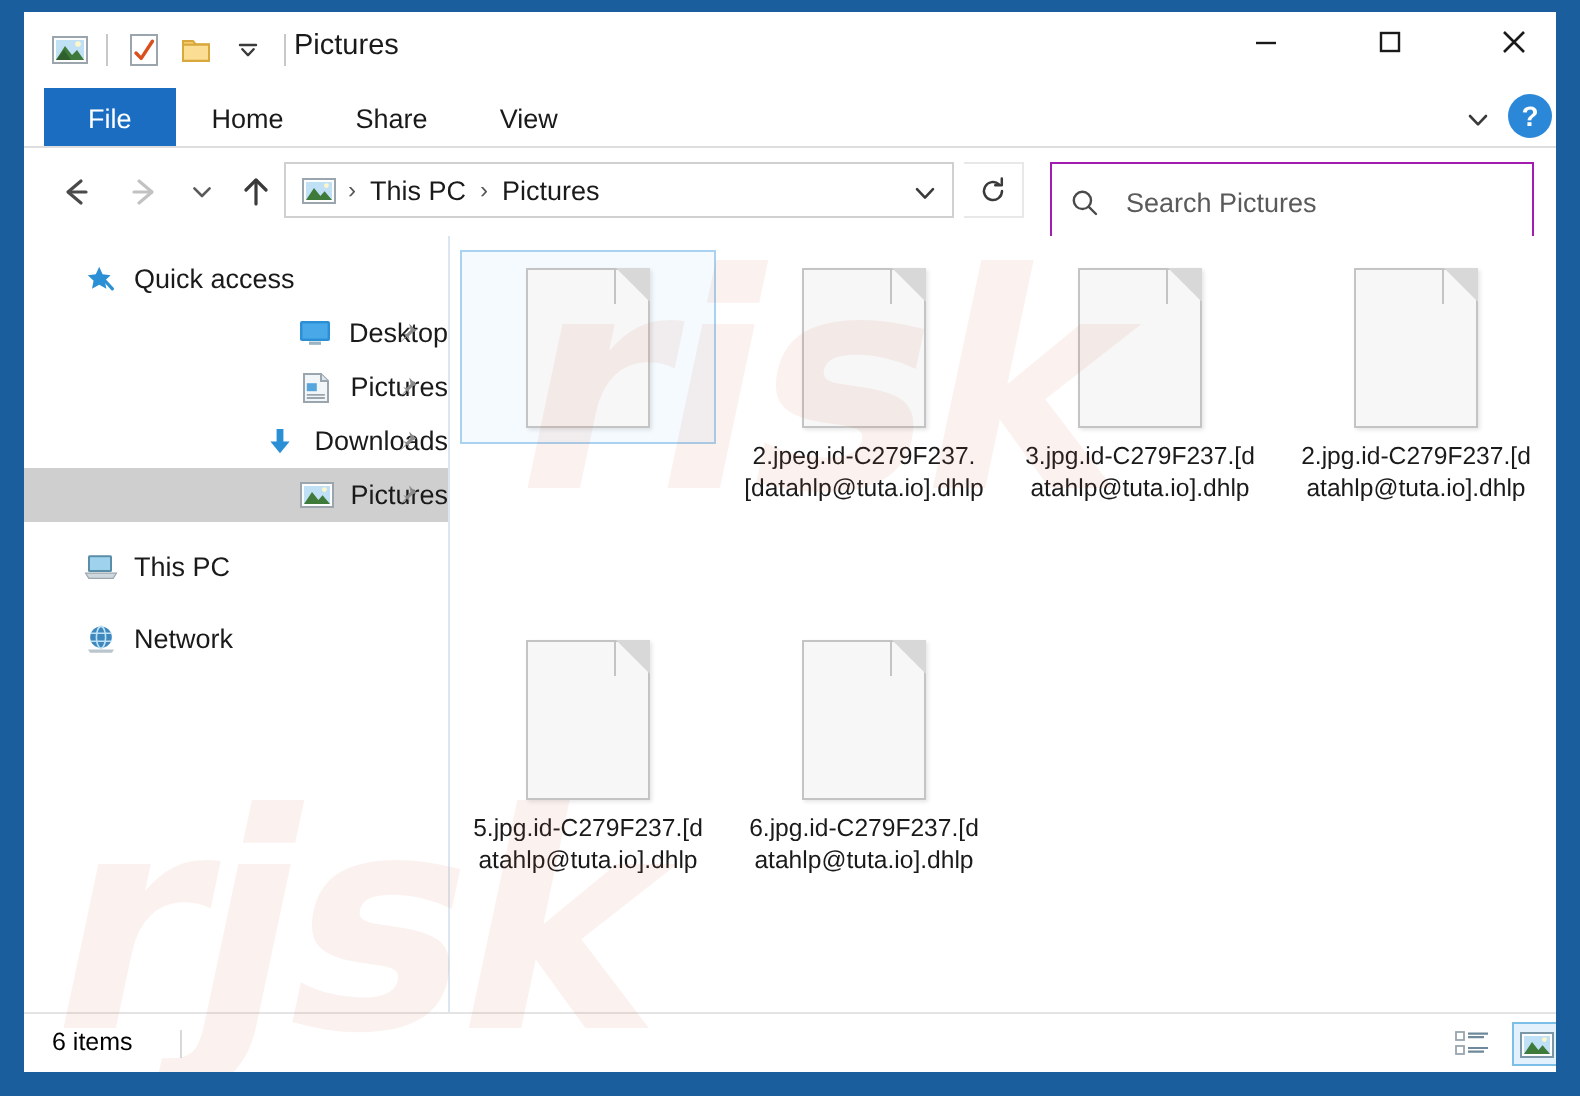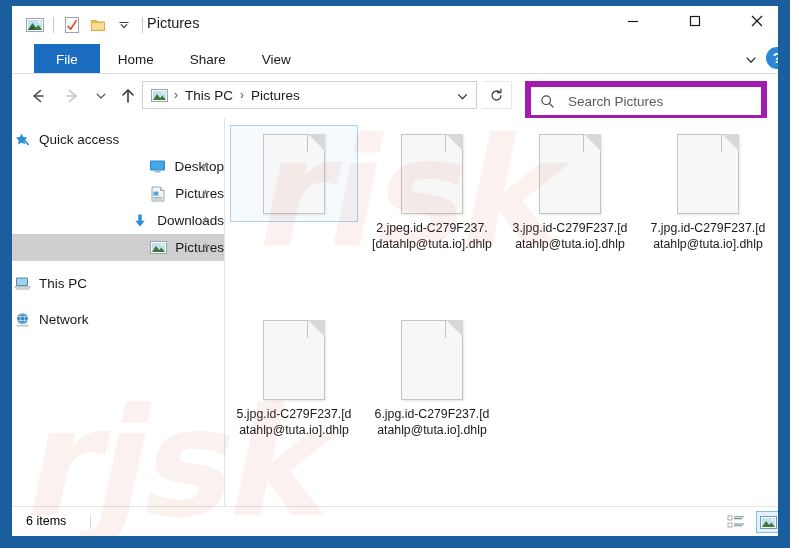--- a/index.html
+++ b/index.html
@@ -93,21 +93,20 @@
   #btn-max { left: 660px; }
   #btn-close { left: 722px; }
 
   
   #ribbon {
     position: absolute;
     left: 0; top: 38px;
     width: 766px; height: 30px;
     background: #ffffff;
     z-index: 10;
-    margin-left: 12px;
   }
   #ribbon .tabs { position: absolute; left: 10px; top: 0; display: flex; }
   .tab {
     height: 30px;
     padding: 0 18px;
     display: flex; align-items: center; justify-content: center;
     font-size: 13.5px;
     color: #1a1a1a;
   }
   .tab.file {
@@ -190,21 +189,21 @@
     border: 1px solid #e8e8e8;
     border-left: none;
     background: #fff;
     display: flex; align-items: center; justify-content: center;
     box-sizing: border-box;
   }
   #searchbox {
     position: absolute;
     left: 513px; top: 5px;
     width: 242px; height: 40px;
-    border: 6px solid #a21caf;
+    border: 1px solid #a21caf;
     background: #ffffff;
     display: flex; align-items: center;
     box-sizing: border-box;
   }
   #search-icon { margin-left: 9px; width: 18px; display:flex; align-items:center;}
   #search-ph {
     margin-left: 10px;
     font-size: 13.5px;
     color: #5a5a5a;
   }
@@ -244,21 +243,21 @@
     margin-right: 7px;
     flex: 0 0 auto;
   }
   .side-pin {
     position: absolute;
     right: 14px; top: 50%;
     transform: translateY(-50%);
     width: 14px; height: 14px;
     display:flex;align-items:center;justify-content:center;
   }
-  .lvl0 { }
+  .lvl0 { padding-left: 28px; }
   .lvl1 { padding-left: 46px; justify-content: flex-end; }
   .gap  { height: 9px; }
 
   
   #filearea {
     position: absolute;
     left: 213px; top: 0;
     width: 553px; height: 388px;
     overflow: hidden;
   }
@@ -625,21 +624,21 @@
         </div>
         <div class="file-label">3.jpg.id-C279F237.[datahlp@tuta.io].dhlp</div>
       </div>
 
       <div class="file-item" style="left:419px; top:7px;">
         <div class="doc-icon">
           <div class="doc-body"></div>
               <div class="doc-fold"></div>
               <div class="doc-fold-edge"></div>
         </div>
-        <div class="file-label">7.jpg.id-C279F237.[datahlp@tuta.io].dhlp</div>
+        <div class="file-label">2.jpg.id-C279F237.[datahlp@tuta.io].dhlp</div>
       </div>
 
       <div class="file-item" style="left:5px; top:193px;">
         <div class="doc-icon">
           <div class="doc-body"></div>
               <div class="doc-fold"></div>
               <div class="doc-fold-edge"></div>
         </div>
         <div class="file-label">5.jpg.id-C279F237.[datahlp@tuta.io].dhlp</div>
       </div>

